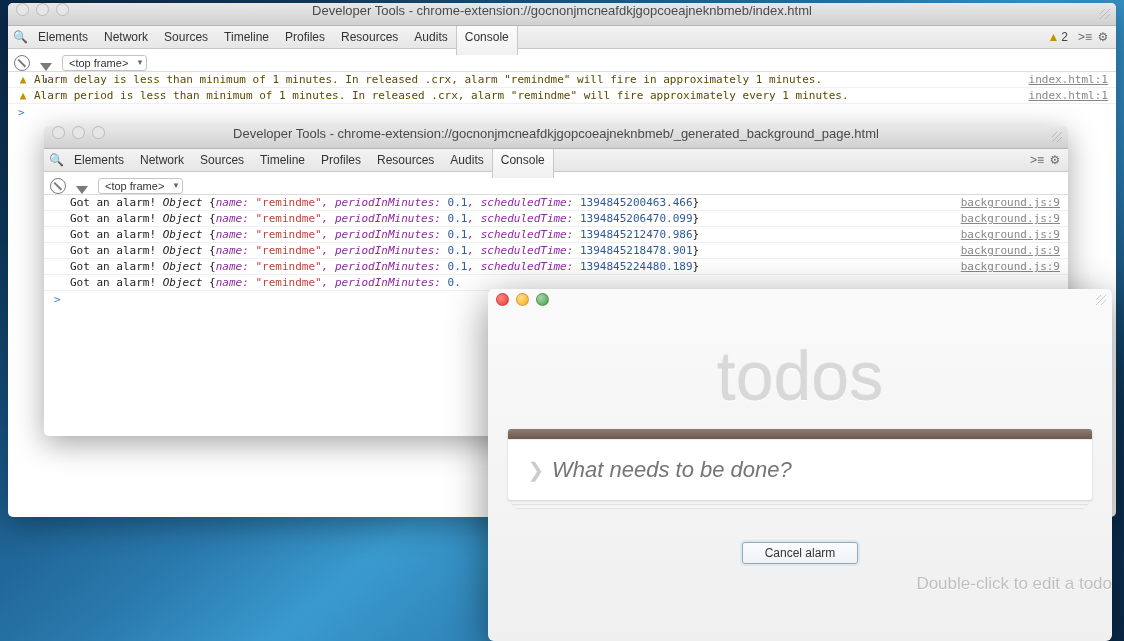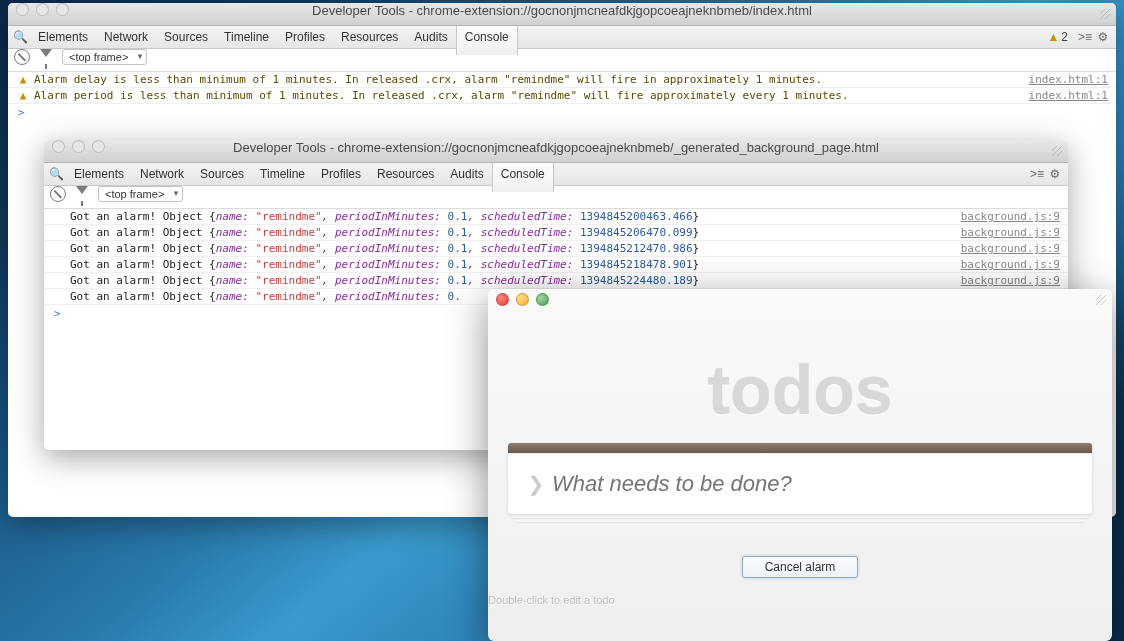--- a/index.html
+++ b/index.html
@@ -11,54 +11,54 @@
 .title{position:absolute;left:0;right:0;text-align:center;pointer-events:none}
 .resize{position:absolute;right:4px;top:4px;width:14px;height:14px;opacity:.25}
 .resize svg{width:14px;height:14px}
 .tabbar{height:22px;background:linear-gradient(#f3f3f3,#e6e6e6);border-bottom:1px solid #c8c8c8;display:flex;align-items:center;padding:0 4px;gap:0;color:#333}
 .tabbar .mag{width:18px;text-align:center;color:#6b6b6b}
 .tabbar .tab{padding:0 8px;height:36px;display:flex;align-items:center;cursor:default}
 .tabbar .tab.sel{background:linear-gradient(#fff,#f0f0f0);border-left:1px solid #c8c8c8;border-right:1px solid #c8c8c8}
 .tabbar .spacer{flex:1}
 .tabbar .warncount{display:flex;align-items:center;gap:2px;color:#444;margin-right:8px}
 .tabbar .ricon{width:18px;text-align:center;color:#6b6b6b}
-.filterbar{height:22px;background:#fff;border-bottom:1px solid #dcdcdc;display:flex;align-items:flex-start;padding:0 6px;gap:10px;color:#5a5a5a}
+.filterbar{height:22px;background:#fff;border-bottom:1px solid #dcdcdc;display:flex;align-items:flex-end;padding:0 6px;gap:10px;color:#5a5a5a}
 .filterbar .noentry{width:14px;height:14px;border:1.5px solid #7a7a7a;border-radius:50%;position:relative}
 .filterbar .noentry::after{content:"";position:absolute;left:2px;right:2px;top:50%;height:1.5px;background:#7a7a7a;transform:translateY(-50%) rotate(45deg)}
 .filterbar .funnel{width:0;height:0;border-left:6px solid transparent;border-right:6px solid transparent;border-top:8px solid #7a7a7a;position:relative}
 .filterbar .funnel::after{content:"";position:absolute;left:-1px;top:7px;width:2px;height:5px;background:#7a7a7a}
 .filterbar .frame{border:1px solid #c4c4c4;border-radius:3px;padding:1px 18px 1px 6px;position:relative;font-size:11px;color:#333}
 .filterbar .frame::after{content:"▾";position:absolute;right:4px;top:1px;font-size:9px;color:#666}
 .console{font-family:Menlo,Consolas,monospace;font-size:11px;color:#222}
 .row{display:flex;align-items:flex-start;padding:1px 8px;border-bottom:1px solid #f0f0f0}
 .row .icon{width:14px;flex:none;text-align:center;margin-right:4px}
 .row .msg{flex:1;white-space:pre}
 .row .src{color:#888;text-decoration:underline;flex:none}
 .warn{color:#5c4a00}
 .warnicon{color:#c79200}
 .prompt{color:#3a7bd5;padding:2px 10px;font-family:Menlo,monospace;font-size:11px}
-.kw{}
+.kw{font-style:italic}
 .str{color:#c63e3e}
 .num{color:#2b5aa0}
 .codekey{color:#8d2aa0;font-style:italic}
 
 .appwin{position:absolute;background:linear-gradient(#fafafa,#efefef);border-radius:6px;box-shadow:0 10px 40px rgba(0,0,0,.45);overflow:hidden}
 .apptop{height:20px;display:flex;align-items:center;padding-left:8px;gap:7px}
 .apptop .tl.cl{background:radial-gradient(circle at 35% 35%,#ff8a80,#e53935)}
 .apptop .tl.mn{background:radial-gradient(circle at 35% 35%,#ffe082,#f9a825)}
 .apptop .tl.mx{background:radial-gradient(circle at 35% 35%,#a5d6a7,#43a047)}
 .appresize{position:absolute;right:4px;top:4px;opacity:.28}
-.todos-title{font-family:"Helvetica Neue",Arial,sans-serif;font-size:68px;font-weight:700;text-align:center;color:#d8d8d8;text-shadow:0 1px 1px #fff, 0 -1px 1px rgba(0,0,0,.12);margin-top:42px;letter-spacing:0}
+.todos-title{font-family:"Helvetica Neue",Arial,sans-serif;font-size:68px;font-weight:400;text-align:center;color:#d8d8d8;text-shadow:0 1px 1px #fff, 0 -1px 1px rgba(0,0,0,.12);margin-top:28px;letter-spacing:0}
 .card{margin:14px 20px 0 20px;background:#fff;border-radius:3px;box-shadow:0 1px 3px rgba(0,0,0,.15),0 8px 0 -4px #f6f6f6,0 9px 1px -4px rgba(0,0,0,.08),0 16px 0 -8px #f6f6f6,0 17px 1px -8px rgba(0,0,0,.06)}
 .cardhead{height:10px;background:linear-gradient(#8d7b6e,#6a5a4f);border-radius:3px 3px 0 0}
 .inputwrap{display:flex;align-items:center;padding:16px 14px;border-top:1px solid #eee}
 .inputwrap .tick{width:28px;color:#ccc;font-size:20px;text-align:center}
 .todoinput{border:none;outline:none;font-size:22px;font-style:italic;color:#b9b9b9;flex:1;font-family:"Helvetica Neue",Arial,sans-serif;background:transparent}
 .cancel{display:block;margin:42px auto 0 auto;font-size:12px;padding:3px 22px;border:1px solid #9aa;border-radius:3px;background:linear-gradient(#fafcff,#eef2f6);box-shadow:0 0 0 2px #dbe7f2;color:#333}
-.hint{text-align:left;color:#bfbfbf;font-size:11px;margin-top:16px;text-shadow:0 1px 0 #fff}
+.hint{text-align:right;color:#bfbfbf;font-size:17px;margin-top:10px;text-shadow:0 1px 0 #fff}
 </style>
 </head>
 <body>
 
 <div class="window" style="left:8px;top:3px;width:1108px;height:514px">
   <div class="titlebar">
     <div class="traffic">
       <div class="tl cl"></div>
       <div class="tl mn"></div>
       <div class="tl mx"></div>
@@ -99,21 +99,21 @@
     </div>
     <div class="row">
       <span class="icon warnicon">▲</span>
       <span class="msg warn">Alarm period is less than minimum of 1 minutes. In released .crx, alarm "remindme" will fire approximately every 1 minutes.</span>
       <span class="src">index.html:1</span>
     </div>
     <div class="prompt">&gt;</div>
   </div>
 </div>
 
-<div class="window" style="left:44px;top:140px;width:1024px;height:310px">
+<div class="window" style="left:44px;top:126px;width:1024px;height:310px">
   <div class="titlebar">
     <div class="traffic">
       <div class="tl cl"></div>
       <div class="tl mn"></div>
       <div class="tl mx"></div>
     </div>
     <div class="title">Developer Tools - chrome-extension://gocnonjmcneafdkjgopcoeajneknbmeb/_generated_background_page.html</div>
     <div class="resize"><svg viewBox="0 0 14 14">
           <path d="M2 7 L7 2 M2 12 L12 2 M7 12 L12 7" stroke="#555" stroke-width="1" fill="none"></path>
         </svg></div>

